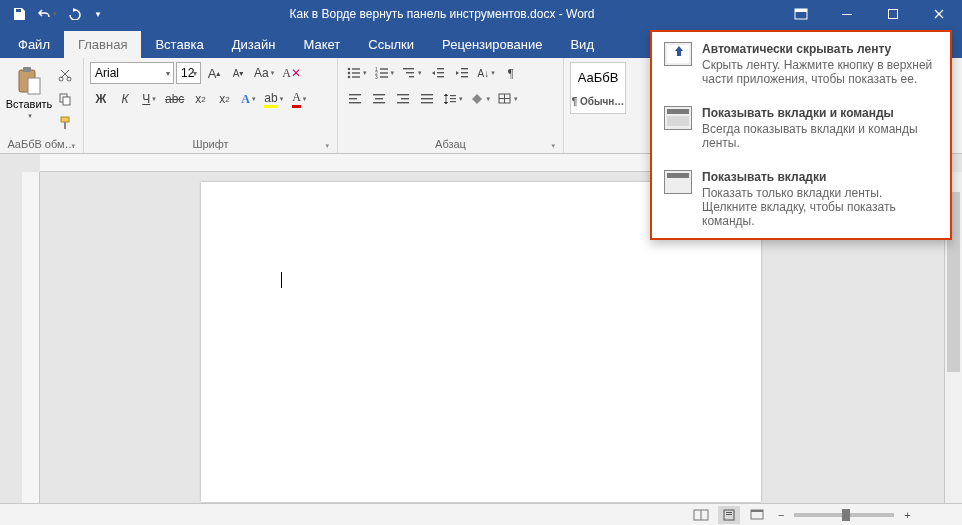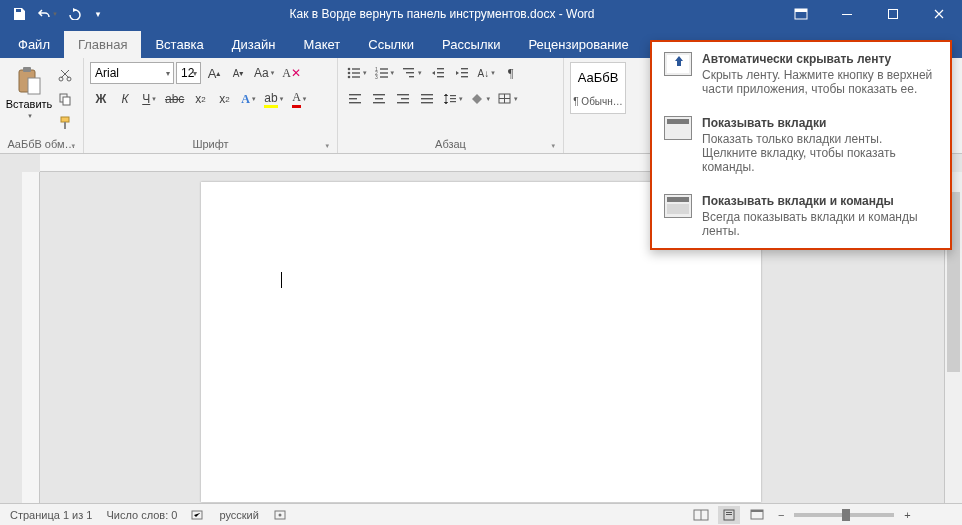--- a/index.html
+++ b/index.html
@@ -26,33 +26,33 @@
   .group-label { font-size: 11px; color: #666; text-align: center; padding: 3px 0 3px 0; position: relative; }
   .group-label::after { content: "▾"; font-size: 7px; color: #888; position: absolute; right: 2px; bottom: 3px; }
   .ctrls { display: flex; flex-direction: column; gap: 4px; }
   .row { display: flex; align-items: center; gap: 2px; }
   .btn { min-width: 22px; height: 22px; display: flex; align-items: center; justify-content: center; cursor: pointer; border: 1px solid transparent; font-size: 12px; color: #444; padding: 0 2px; }
   .dd::after { content: "▾"; font-size: 7px; margin-left: 2px; color: #666; }
   .combo { height: 22px; border: 1px solid #ababab; background: #fff; font-size: 12px; padding: 0 0 0 4px; position: relative; display:flex; align-items:center;}
   .combo::after { content: "▾"; position: absolute; right: 3px; font-size: 8px; color: #666; }
   .bigbtn { display: flex; flex-direction: column; align-items: center; justify-content: center; width: 46px; height: 62px; cursor: pointer; font-size: 11px; gap: 2px; }
   .styleblk { width: 56px; height: 52px; border: 1px solid #ccc; background: #fff; display: flex; flex-direction: column; align-items: center; justify-content: center; font-size: 13px; }
-  .sb-label { font-size: 10px; color: #555; margin-top: 11px; }
+  .sb-label { font-size: 10px; color: #555; margin-top: 11px; font-weight: bold; }
 
   
   .workspace { position: absolute; top: 154px; bottom: 22px; left: 0; right: 0; background: #e6e6e6; display:flex; flex-direction:column; }
   .hruler { height: 18px; background: #f5f5f5; border-bottom: 1px solid #c6c6c6; margin: 0 22px 0 40px; position: relative; }
   .vruler { position:absolute; left:22px; top:18px; bottom:0; width:18px; background:#f5f5f5; border-right:1px solid #c6c6c6; }
   .scroll-v { position: absolute; right: 0; top: 0; bottom: 0; width: 18px; background: #f0f0f0; border-left: 1px solid #c6c6c6; }
   .scroll-v .thumb { position: absolute; top: 20px; left: 2px; right: 2px; height: 180px; background: #cdcdcd; }
   .page { background: #fff; margin: 10px auto 0 auto; width: 560px; height: 320px; box-shadow: 0 0 2px rgba(0,0,0,0.3); position: relative; }
   .cursor { position: absolute; left: 80px; top: 90px; width: 1px; height: 16px; background: #000; }
 
   
-  .panel { position: absolute; top: 40px; right: 10px; width: 302px; background: #fff; border: 2px solid #d83b01; box-shadow: 0 4px 10px rgba(0,0,0,0.25); z-index: 50; }
+  .panel { position: absolute; top: 30px; right: 10px; width: 302px; background: #fff; border: 2px solid #d83b01; box-shadow: 0 4px 10px rgba(0,0,0,0.25); z-index: 50; }
   .panel-item { display: flex; gap: 10px; padding: 10px 12px; cursor: pointer; }
   .panel-icon { width: 28px; height: 24px; flex-shrink: 0; border: 1px solid #888; background: #eee; position: relative; }
   .panel-icon.fs::before { content: ""; position: absolute; inset: 2px; background: #fff; }
   .panel-icon.tabs::before, .panel-icon.cmds::before { content: ""; position: absolute; top:2px; left:2px; right:2px; height:5px; background:#7a7a7a; }
   .panel-icon.cmds::after { content: ""; position: absolute; top:9px; left:2px; right:2px; height:10px; background:#d8d8d8; }
   .panel-title { font-size: 12px; font-weight: 600; color: #444; }
   .panel-desc { font-size: 12px; color: #666; margin-top: 2px; }
 
   
   .statusbar { position: absolute; bottom: 0; left: 0; right: 0; height: 22px; background: #f3f3f3; border-top: 1px solid #c6c6c6; display: flex; align-items: center; font-size: 11px; color: #555; }
@@ -117,21 +117,20 @@
   </div>
 </div>
 
 <div class="tabrow">
   <div class="tab file">Файл</div>
   <div class="tab active">Главная</div>
   <div class="tab">Вставка</div>
   <div class="tab">Дизайн</div>
   <div class="tab">Макет</div>
   <div class="tab">Ссылки</div>
-  <div class="tab">Рассылки</div>
   <div class="tab">Рецензирование</div>
   <div class="tab">Вид</div>
 </div>
 
 <div class="ribbon">
 
   <div class="group" style="width:84px;">
     <div class="row" style="align-items:flex-start;">
       <div class="bigbtn dd">
         <svg width="26" height="30" viewBox="0 0 26 30">
@@ -338,66 +337,49 @@
         <svg style="position:absolute;top:3px;left:8px;" width="12" height="10" viewBox="0 0 12 10">
           <path fill="#2b579a" d="M6 0l4 5H8v5H4V5H2z"></path>
         </svg>
       </div>
     <div>
       <div class="panel-title">Автоматически скрывать ленту</div>
       <div class="panel-desc">Скрыть ленту. Нажмите кнопку в верхней части приложения, чтобы показать ее.</div>
     </div>
   </div>
   <div class="panel-item">
+    <div class="panel-icon cmds"></div>
+    <div>
+      <div class="panel-title">Показывать вкладки и команды</div>
+      <div class="panel-desc">Всегда показывать вкладки и команды ленты.</div>
+    </div>
+  </div>
+  <div class="panel-item">
     <div class="panel-icon tabs"></div>
     <div>
       <div class="panel-title">Показывать вкладки</div>
       <div class="panel-desc">Показать только вкладки ленты. Щелкните вкладку, чтобы показать команды.</div>
-    </div>
-  </div>
-  <div class="panel-item">
-    <div class="panel-icon cmds"></div>
-    <div>
-      <div class="panel-title">Показывать вкладки и команды</div>
-      <div class="panel-desc">Всегда показывать вкладки и команды ленты.</div>
     </div>
   </div>
 </div>
 
 <div class="workspace">
   <div class="hruler"></div>
   <div class="vruler"></div>
   <div style="flex:1;position:relative;overflow:hidden;">
     <div class="page">
       <div class="cursor"></div>
     </div>
     <div class="scroll-v">
         <div class="thumb"></div>
       </div>
   </div>
 </div>
 
 <div class="statusbar">
-  <div class="sb-left">
-    <span>Страница 1 из 1</span>
-    <span>Число слов: 0</span>
-    <span>
-        <svg width="14" height="12" viewBox="0 0 14 12">
-          <rect x="1" y="2" width="10" height="8" fill="none" stroke="#777"></rect>
-          <path stroke="#777" d="M3 6l2 2 4-4"></path>
-        </svg>
-      </span>
-    <span>русский</span>
-    <span>
-        <svg width="14" height="12" viewBox="0 0 14 12">
-          <rect x="2" y="2" width="10" height="8" fill="none" stroke="#777"></rect>
-          <circle cx="7" cy="6" r="1.5" fill="#777"></circle>
-        </svg>
-      </span>
-  </div>
   <div class="sb-right">
     <div class="viewbtn">
         <svg width="16" height="12" viewBox="0 0 16 12">
           <rect x="1" y="1" width="14" height="10" fill="none" stroke="#777"></rect>
           <line x1="8" y1="1" x2="8" y2="11" stroke="#777"></line>
         </svg>
       </div>
     <div class="viewbtn active">
         <svg width="14" height="12" viewBox="0 0 14 12">
           <rect x="2" y="1" width="10" height="10" fill="none" stroke="#555"></rect>

